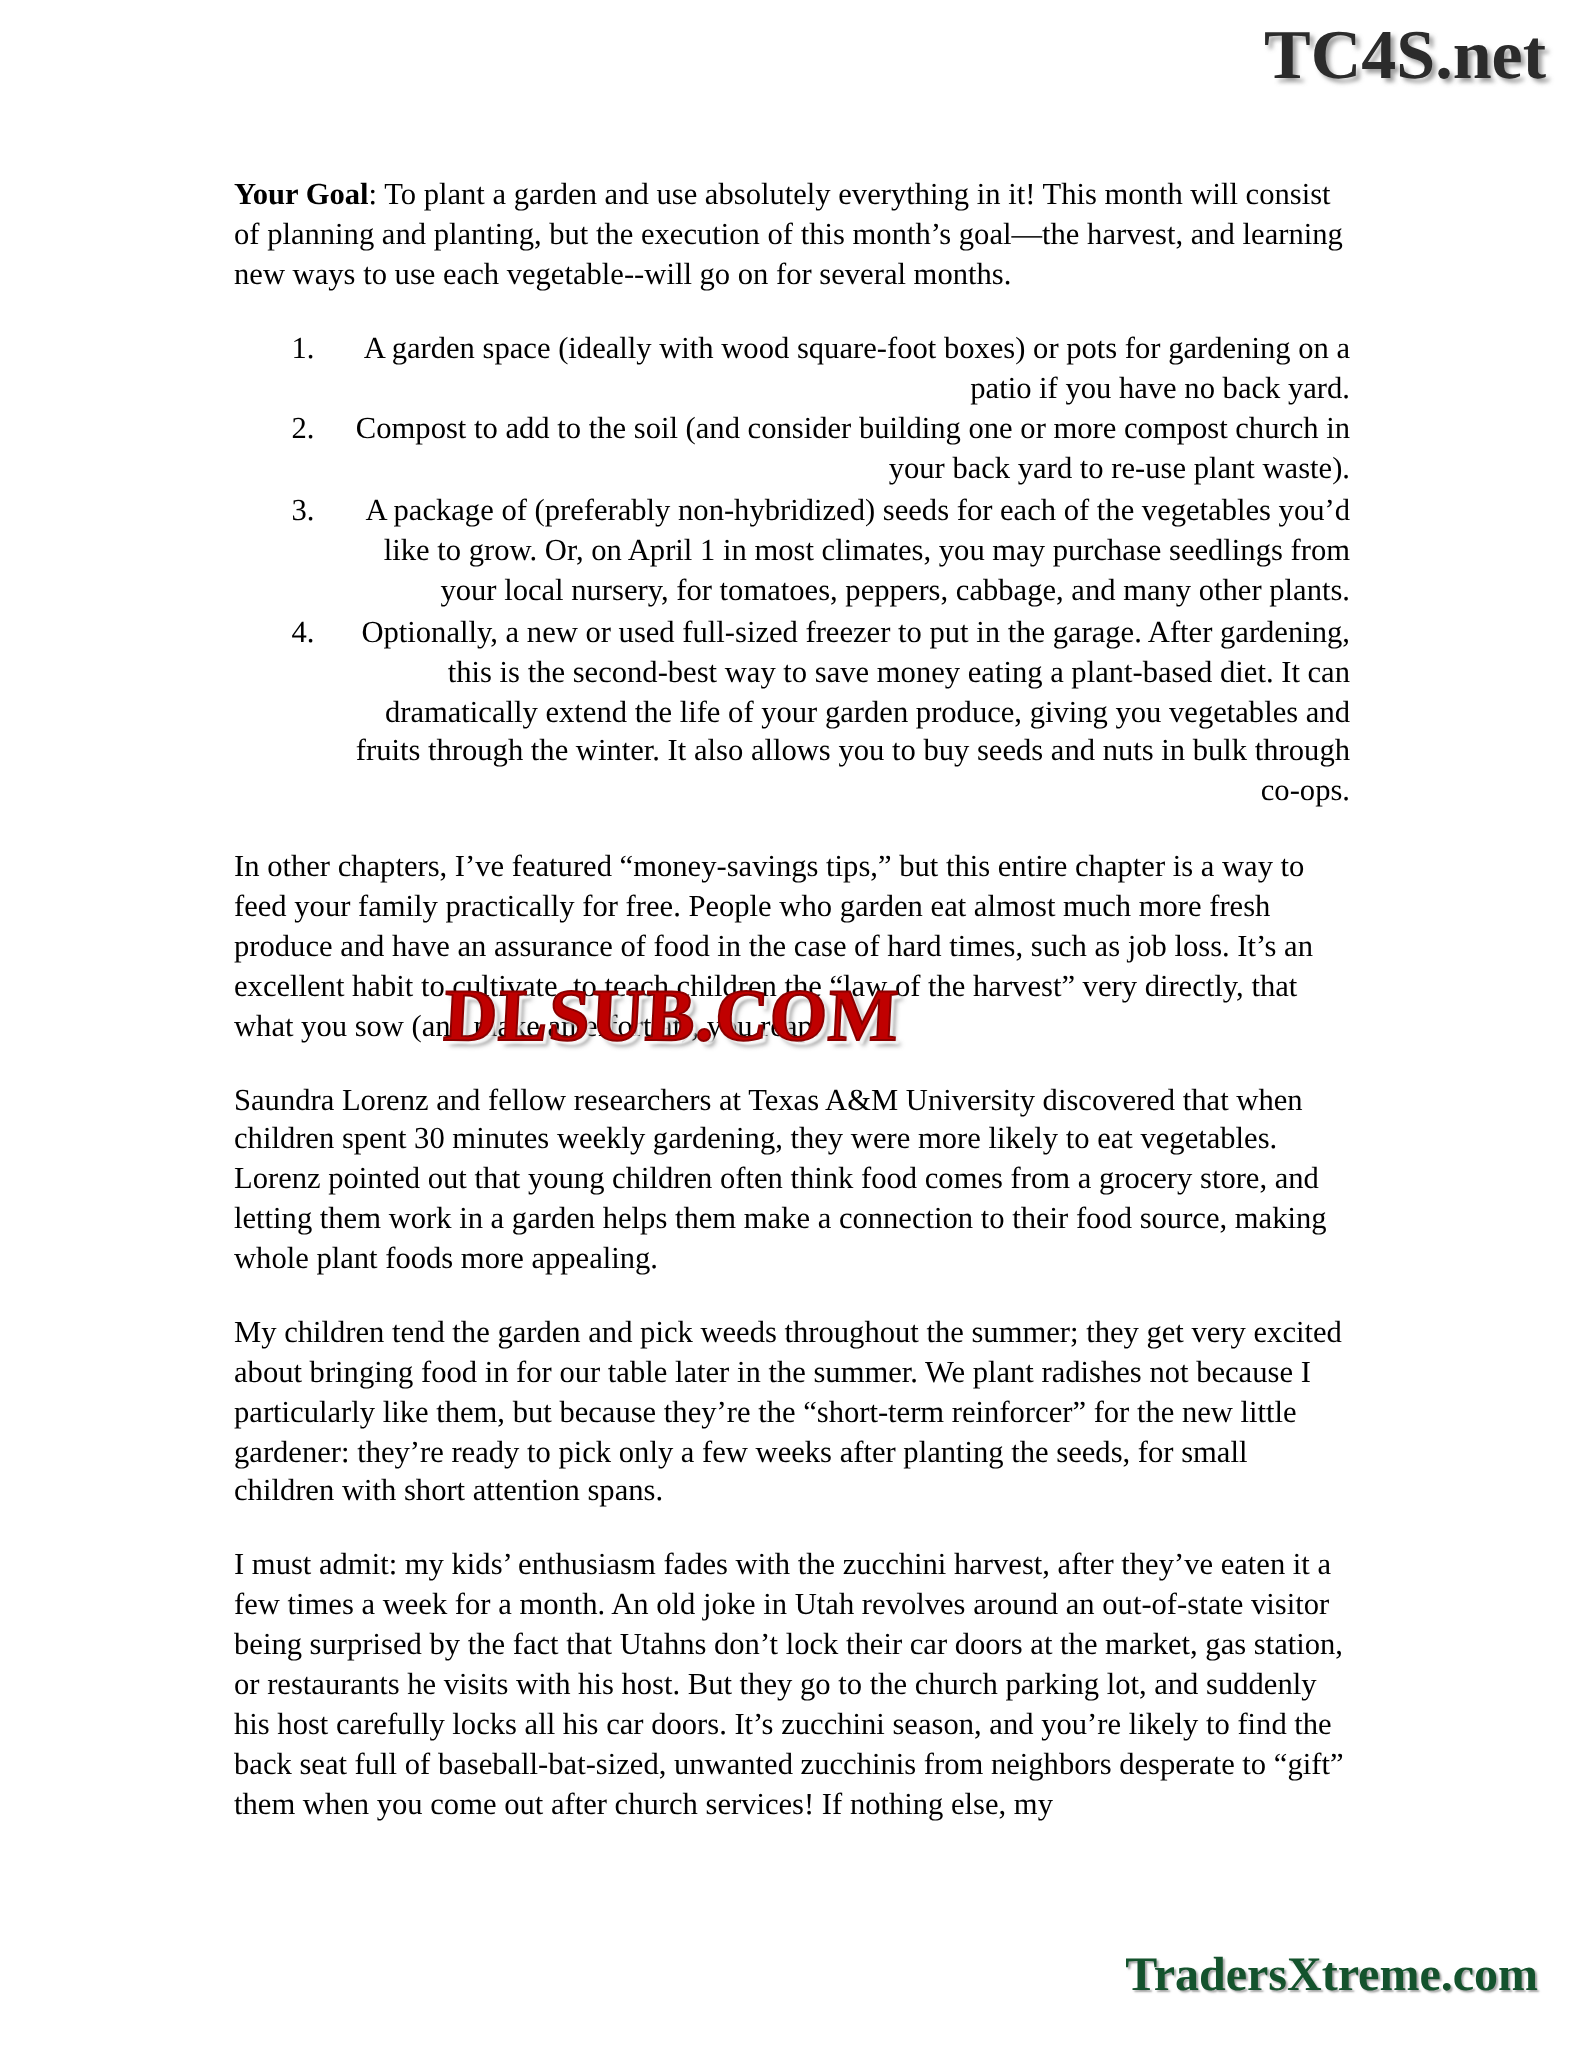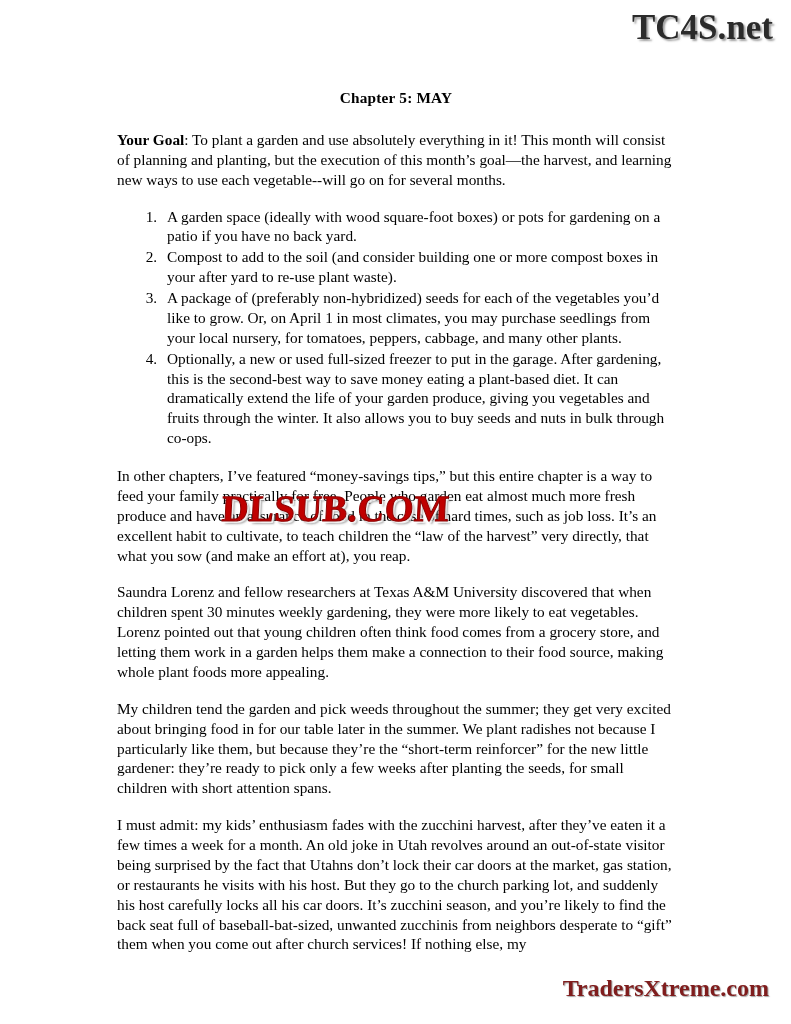--- a/index.html
+++ b/index.html
@@ -38,21 +38,21 @@
   }
 
   
   .wm-bottom {
     position: absolute;
     bottom: 22px;
     right: 22px;
     font-family: "Liberation Serif", serif;
     font-weight: bold;
     font-size: 24px;
-    color: #7f1d1d;
+    color: #14532d;
     text-shadow: 1px 1px 1px rgba(90,90,90,0.55);
   }
 
   
   .wm-center {
     position: absolute;
     left: 222px;
     top: 487px;
     font-family: "Liberation Serif", serif;
     font-weight: bold;
@@ -92,44 +92,44 @@
   }
 
   .lead {
     font-weight: bold;
   }
 
   ol.needs {
     margin: 9px 0 18px 0;
     padding-left: 44px;
     list-style-type: decimal;
+    text-align: right;
   }
   ol.needs li {
     margin-bottom: 1px;
     padding-left: 6px;
     line-height: 1.30;
   }
 </style>
 </head>
 <body>
 
 <div class="page">
 
   <div class="wm-top">TC4S.net</div>
 
   <div class="content">
 
-    <p class="doc-title">Chapter 5:  MAY</p>
 
     <p class="para"><span class="lead">Your Goal</span><span>:  To plant a garden and use absolutely everything in it!  This month will consist of planning and planting, but the execution of this month’s goal—the harvest, and learning new ways to use each vegetable--will go on for several months.</span></p>
 
 
     <ol class="needs">
       <li>A garden space (ideally with wood square-foot boxes) or pots for gardening on a patio if you have no back yard.</li>
-      <li>Compost to add to the soil (and consider building one or more compost boxes in your after yard to re-use plant waste).</li>
+      <li>Compost to add to the soil (and consider building one or more compost church in your back yard to re-use plant waste).</li>
       <li>A package of (preferably non-hybridized) seeds for each of the vegetables you’d like to grow.  Or, on April 1 in most climates, you may purchase seedlings from your local nursery, for tomatoes, peppers, cabbage, and many other plants.</li>
       <li>Optionally, a new or used full-sized freezer to put in the garage.  After gardening, this is the second-best way to save money eating a plant-based diet.  It can dramatically extend the life of your garden produce, giving you vegetables and fruits through the winter.  It also allows you to buy seeds and nuts in bulk through co-ops.</li>
     </ol>
 
     <p class="para">In other chapters, I’ve featured “money-savings tips,” but this entire chapter is a way to feed your family practically for free.  People who garden eat almost much more fresh produce and have an assurance of food in the case of hard times, such as job loss.  It’s an excellent habit to cultivate, to teach children the “law of the harvest” very directly, that what you sow (and make an effort at), you reap.</p>
     <p class="para">Saundra Lorenz and fellow researchers at Texas A&amp;M University discovered that when children spent 30 minutes weekly gardening, they were more likely to eat vegetables.  Lorenz pointed out that young children often think food comes from a grocery store, and letting them work in a garden helps them make a connection to their food source, making whole plant foods more appealing.</p>
     <p class="para">My children tend the garden and pick weeds throughout the summer; they get very excited about bringing food in for our table later in the summer.  We plant radishes not because I particularly like them, but because they’re the “short-term reinforcer” for the new little gardener:  they’re ready to pick only a few weeks after planting the seeds, for small children with short attention spans.</p>
     <p class="para">I must admit: my kids’ enthusiasm fades with the zucchini harvest, after they’ve eaten it a few times a week for a month.  An old joke in Utah revolves around an out-of-state visitor being surprised by the fact that Utahns don’t lock their car doors at the market, gas station, or restaurants he visits with his host.  But they go to the church parking lot, and suddenly his host carefully locks all his car doors.  It’s zucchini season, and you’re likely to find the back seat full of baseball-bat-sized, unwanted zucchinis from neighbors desperate to “gift” them when you come out after church services!  If nothing else, my</p>
 
   </div>

